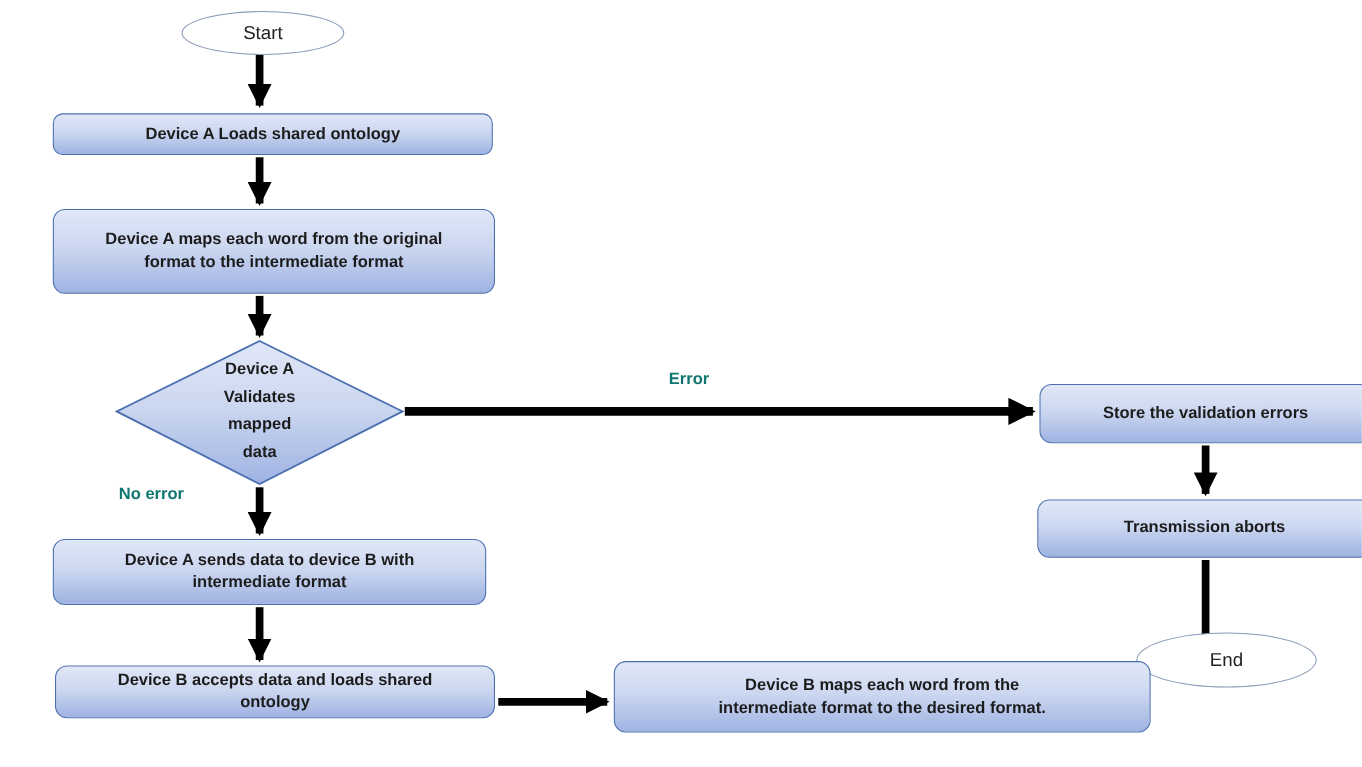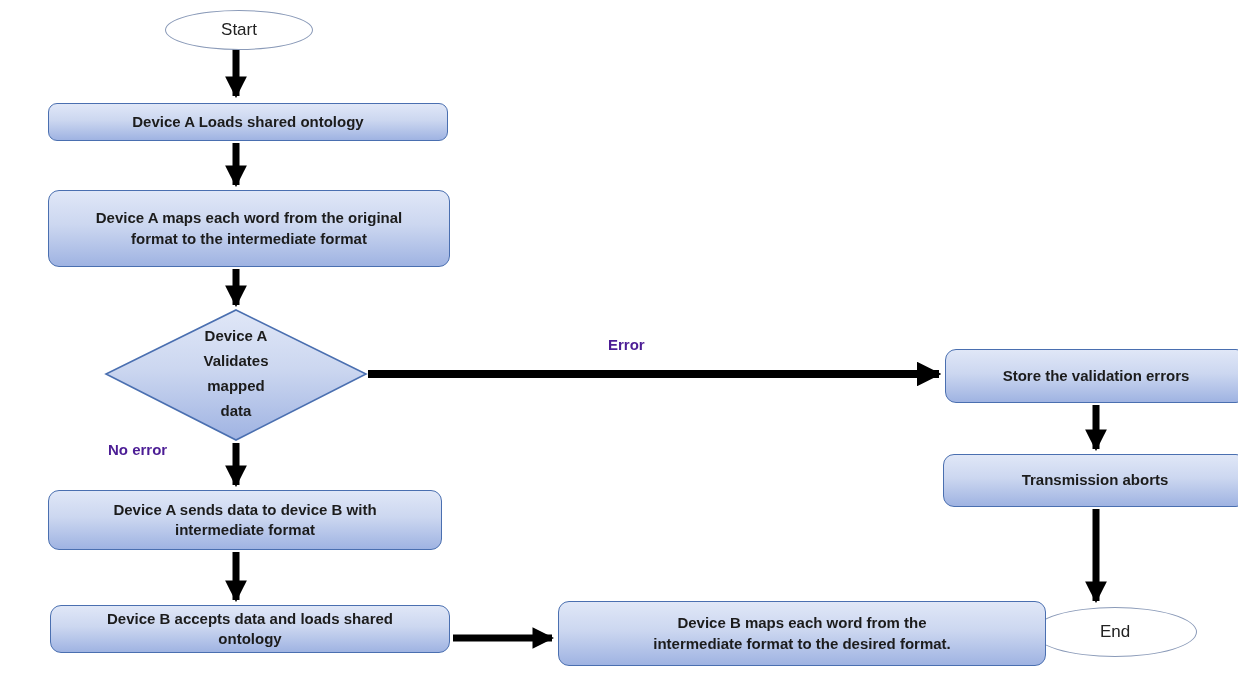--- a/index.html
+++ b/index.html
@@ -20,21 +20,21 @@
     position:absolute; z-index:2; box-sizing:border-box;
     display:flex; align-items:center; justify-content:center;
     background:#ffffff; border:1.4px solid #8a9ab8; border-radius:50%;
     font-size:17px; font-weight:normal; color:#222222;
   }
   .diamond-label {
     position:absolute; z-index:3; text-align:center; white-space:pre-line;
     font-weight:bold; font-size:15px; line-height:25px; color:#1c1c1c;
   }
   .edge-label {
-    position:absolute; z-index:3; font-weight:bold; font-size:15px; color:#4c1d95;
+    position:absolute; z-index:3; font-weight:bold; font-size:15px; color:#0f766e;
   }
 </style>
 </head>
 <body>
 
 <div class="canvas">
 
   <svg class="flow-svg" width="1238" height="697" viewBox="0 0 1238 697">
     <defs>
       <linearGradient id="nodeGrad" x1="0" y1="0" x2="0" y2="1">
@@ -58,21 +58,21 @@
     <line x1="1056" y1="509" x2="1056" y2="601" stroke="#000" stroke-width="7" marker-end="url(#ah)"></line>
     <line x1="196" y1="552" x2="196" y2="600" stroke="#000" stroke-width="7" marker-end="url(#ah)"></line>
     <line x1="413" y1="638" x2="512" y2="638" stroke="#000" stroke-width="7" marker-end="url(#ah)"></line>
     <line x1="925" y1="633" x2="987" y2="633" stroke="#000" stroke-width="7" marker-end="url(#ah)"></line>
   </svg>
 
   <div class="terminator" style="left:125px; top:10px; width:148px; height:40px;">
     <span>Start</span>
   </div>
 
-  <div class="terminator" style="left:993px; top:607px; width:164px; height:50px;">
+  <div class="terminator" style="left:993px; top:575px; width:164px; height:50px;">
     <span>End</span>
   </div>
 
   <div class="process" style="left:8px; top:103px; width:400px; height:38px; border-radius:9px;">Device A Loads shared ontology</div>
 
   <div class="process" style="left:8px; top:190px; width:402px; height:77px;">Device A maps each word from the original
 format to the intermediate format</div>
 
   <div class="process" style="left:905px; top:349px; width:302px; height:54px;">Store the validation errors</div>
 

